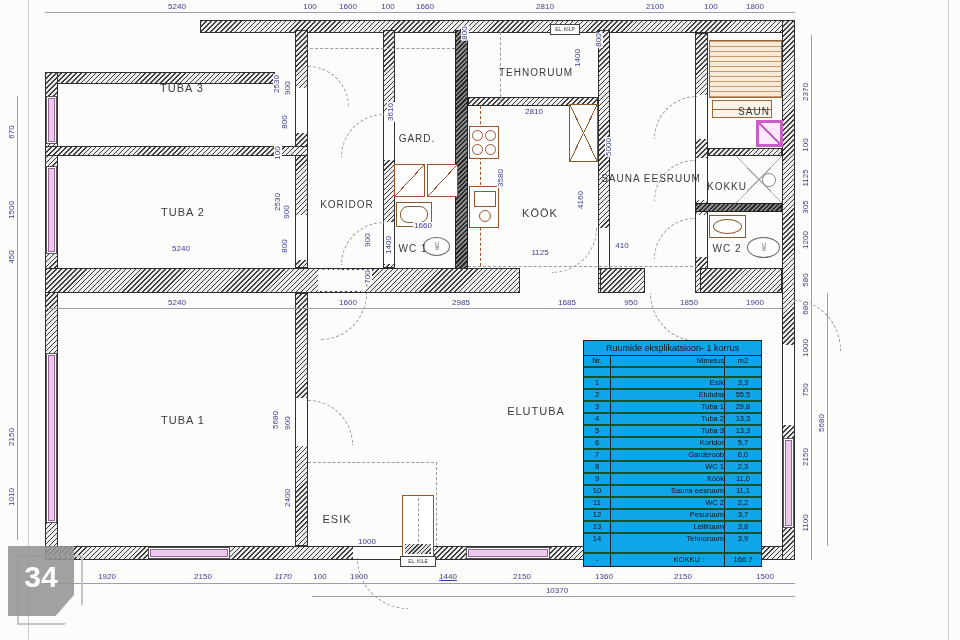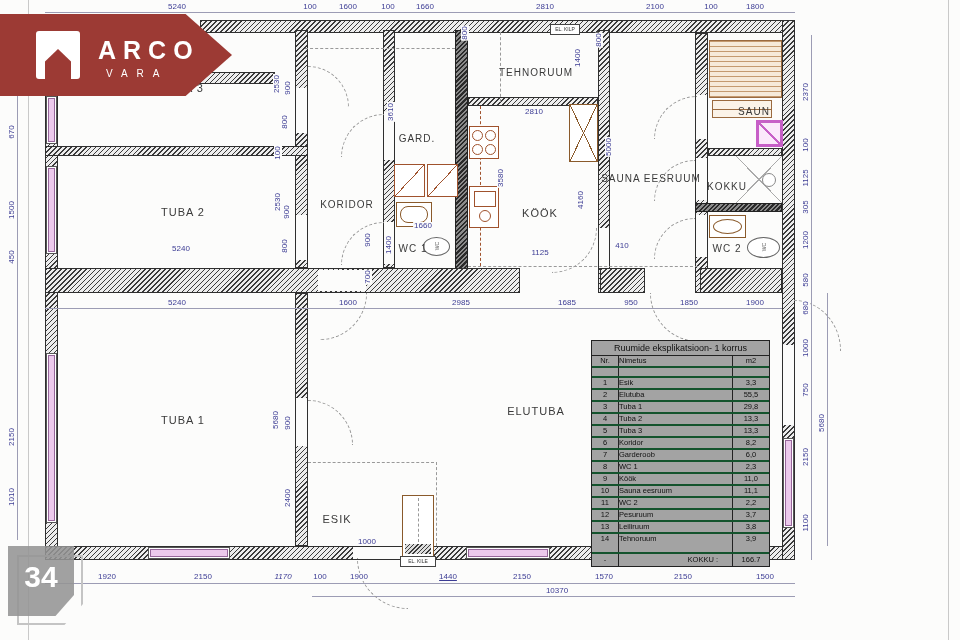--- a/index.html
+++ b/index.html
@@ -42,31 +42,31 @@
   #logo .sub{position:absolute;left:106px;top:54px;color:#fff;font-size:10px;letter-spacing:9px;}
   
   #badge{position:absolute;left:8px;top:546px;width:66px;height:70px;z-index:10;}
   #badge .outline{position:absolute;left:9px;top:9px;width:66px;height:70px;border:2px solid #c4c4c4;
         clip-path:polygon(0 0,100% 0,100% 70%,72% 100%,0 100%);box-sizing:border-box;}
   #badge .shape{position:absolute;left:0;top:0;width:66px;height:70px;background:rgba(148,148,148,.88);
         clip-path:polygon(0 0,100% 0,100% 70%,72% 100%,0 100%);}
   #badge .num{position:absolute;left:0;top:14px;width:66px;text-align:center;color:#fff;
         font-size:30px;font-weight:bold;z-index:2;}
   
-  #rtable{position:absolute;left:583px;top:340px;width:177px;z-index:8;background:#a3a3a3;
-        border:1px solid #222;font-size:7.5px;color:#111;margin-left:8px;}
+  #rtable{position:absolute;left:583px;top:340px;width:177px;z-index:8;background:#0ea5e9;
+        border:1px solid #222;font-size:7.5px;color:#111;}
   #rtable .title{height:14px;line-height:14px;text-align:center;font-size:9px;border-bottom:1px solid #222;}
   .trow{display:flex;height:10px;line-height:10px;border-bottom:2px solid #14532d;}
   .trow:last-child{border-bottom:none;}
   .trow .c1{width:26px;text-align:center;}
-  .trow .c2{flex:1;text-align:left;border-left:1px solid #222;border-right:1px solid #222;}
+  .trow .c2{flex:1;text-align:right;border-left:1px solid #222;border-right:1px solid #222;}
   .trow .c3{width:36px;text-align:center;}
   .trow.blank{height:8px;}
   .trow.total{height:12px;line-height:12px;}
-  .trow.total .c2{text-align:right;padding-right:14px;}
+  .trow.total .c2{text-align:right;padding-right:20px;}
 </style>
 </head>
 <body>
 
 <div id="canvas">
   <div class="frame" style="left:28px;top:0;width:1px;height:640px"></div>
   <div class="frame" style="left:948px;top:0;width:1px;height:640px"></div>
 
   <div class="w" style="left:200px;top:20px;width:595px;height:13px"></div>
   <div class="w" style="left:45px;top:72px;width:230px;height:12px"></div>
@@ -177,27 +177,20 @@
   </div>
   <div class="fx" style="left:756px;top:120px;width:27px;height:27px;border:3px solid #c75fc7;background:
        linear-gradient(45deg,transparent 46%,#c75fc7 46% 54%,transparent 54%),#fbe8fb"></div>
   <div class="fx" style="left:402px;top:495px;width:32px;height:62px;border:1px solid #8a5a2b;background:#fff">
     <div style="position:absolute;left:15px;top:2px;height:44px;border-left:1px dashed #999"></div>
     <div style="position:absolute;left:2px;bottom:2px;width:26px;height:10px;background:repeating-linear-gradient(135deg,#3b3b3b 0 1px,#ddd 1px 3px)"></div>
   </div>
   <div class="tinybox" style="left:550px;top:24px;width:28px;height:9px">EL. KILP</div>
   <div class="tinybox" style="left:400px;top:556px;width:34px;height:9px">EL. KILE</div>
 
-  <div id="logo">
-    <div class="house">
-        <div class="roof"></div>
-      </div>
-    <div class="brand">ARCO</div>
-    <div class="sub">VARA</div>
-  </div>
 
   <div id="badge">
     <div class="outline"></div>
     <div class="shape"></div>
     <div class="num">34</div>
   </div>
 
   <div id="rtable">
     <div class="title">Ruumide eksplikatsioon- 1 korrus</div>
     <div class="trow">
@@ -232,21 +225,21 @@
           <div class="c3">13,3</div>
         </div>
         <div class="trow">
           <div class="c1">5</div>
           <div class="c2">Tuba 3</div>
           <div class="c3">13,3</div>
         </div>
         <div class="trow">
           <div class="c1">6</div>
           <div class="c2">Koridor</div>
-          <div class="c3">8,2</div>
+          <div class="c3">5,7</div>
         </div>
         <div class="trow">
           <div class="c1">7</div>
           <div class="c2">Garderoob</div>
           <div class="c3">6,0</div>
         </div>
         <div class="trow">
           <div class="c1">8</div>
           <div class="c2">WC 1</div>
           <div class="c3">2,3</div>
@@ -323,21 +316,21 @@
     <span class="dim" style="left: 631px; top: 303px;">950</span>
     <span class="dim" style="left: 689px; top: 303px;">1850</span>
     <span class="dim" style="left: 755px; top: 303px;">1900</span>
     <span class="dim" style="left: 107px; top: 577px;">1920</span>
     <span class="dim" style="left: 203px; top: 577px;">2150</span>
     <span class="dim" style="left: 283px; top: 577px; font-style: italic;">1170</span>
     <span class="dim" style="left: 320px; top: 577px;">100</span>
     <span class="dim" style="left: 359px; top: 577px;">1900</span>
     <span class="dim" style="left: 448px; top: 577px; text-decoration: underline;">1440</span>
     <span class="dim" style="left: 522px; top: 577px;">2150</span>
-    <span class="dim" style="left: 604px; top: 577px;">1570</span>
+    <span class="dim" style="left: 604px; top: 577px;">1360</span>
     <span class="dim" style="left: 683px; top: 577px;">2150</span>
     <span class="dim" style="left: 765px; top: 577px;">1500</span>
     <span class="dim" style="left: 557px; top: 591px;">10370</span>
     <span class="dim rot" style="left: 12px; top: 132px;">670</span>
     <span class="dim rot" style="left: 12px; top: 210px;">1500</span>
     <span class="dim rot" style="left: 12px; top: 257px;">450</span>
     <span class="dim rot" style="left: 12px; top: 437px;">2150</span>
     <span class="dim rot" style="left: 12px; top: 497px;">1010</span>
     <span class="dim rot" style="left: 806px; top: 92px;">2370</span>
     <span class="dim rot" style="left: 806px; top: 145px;">100</span>

